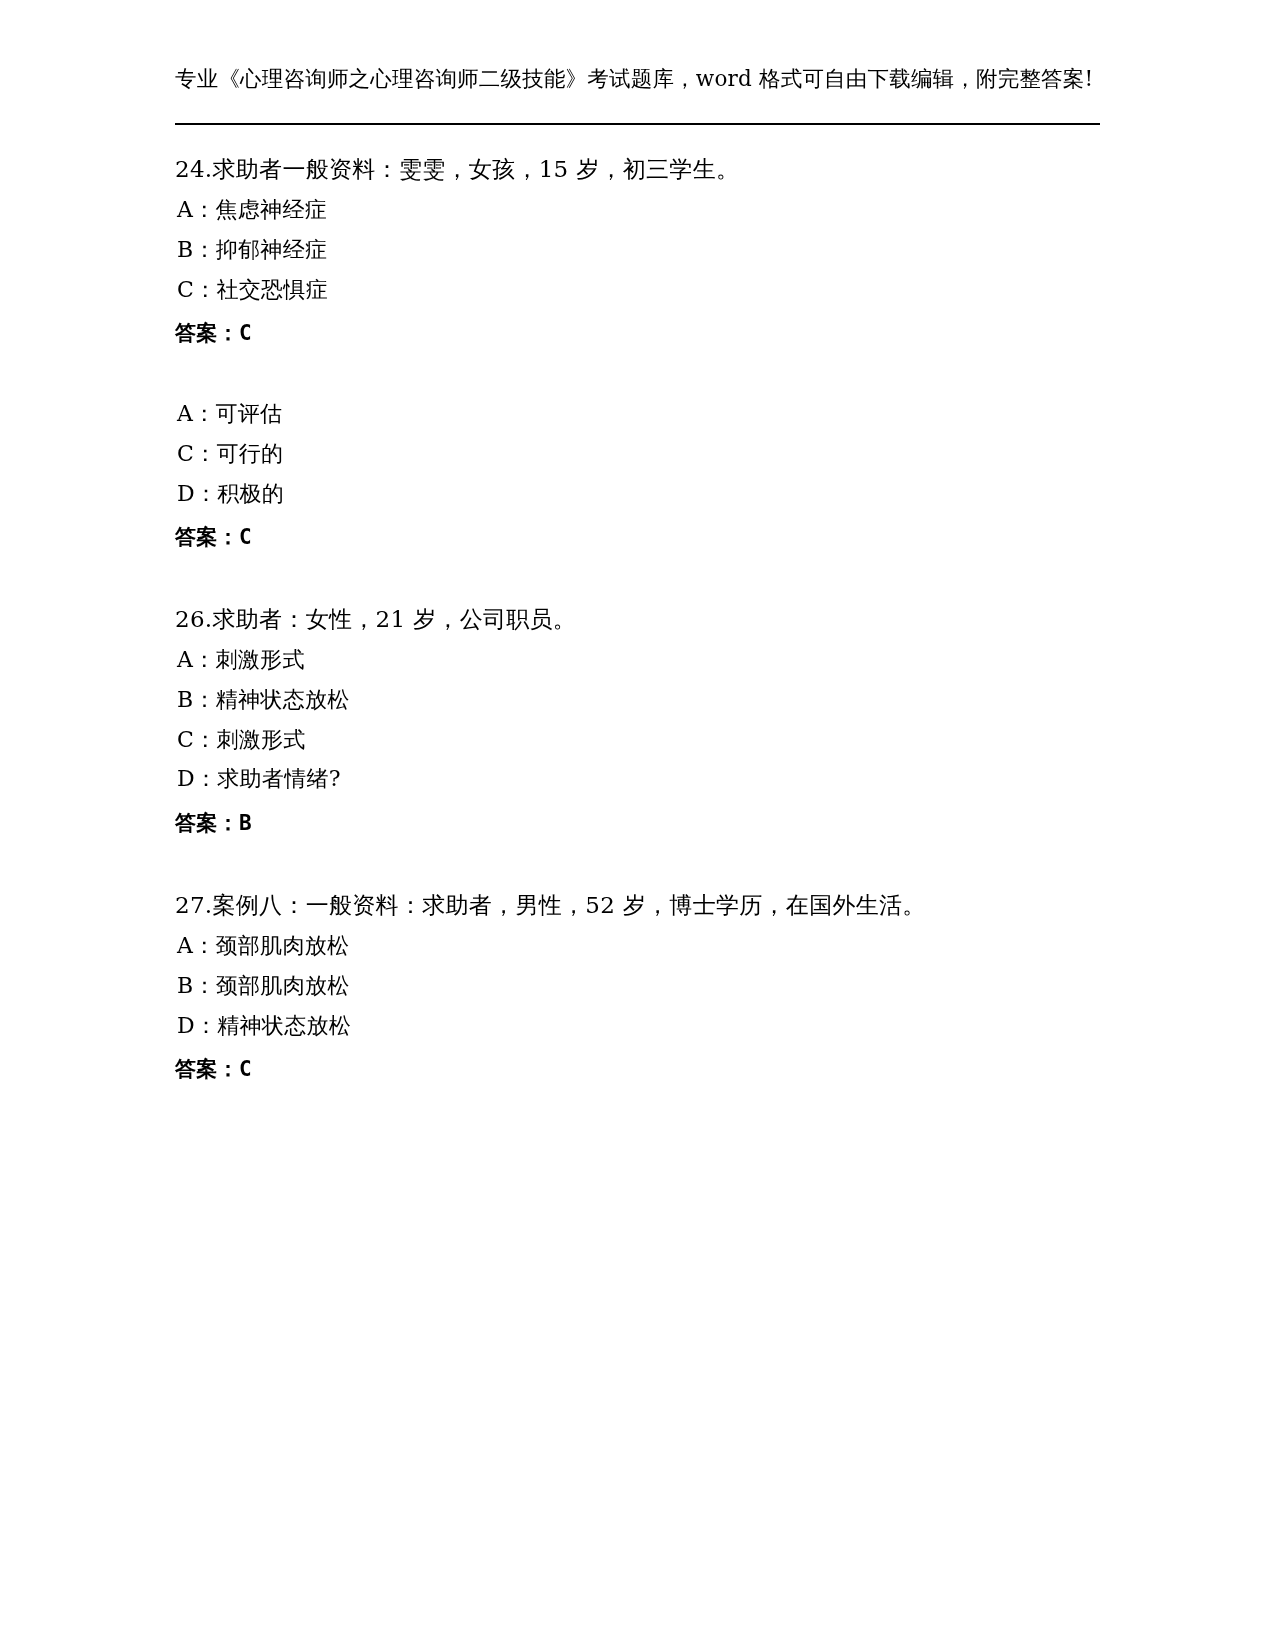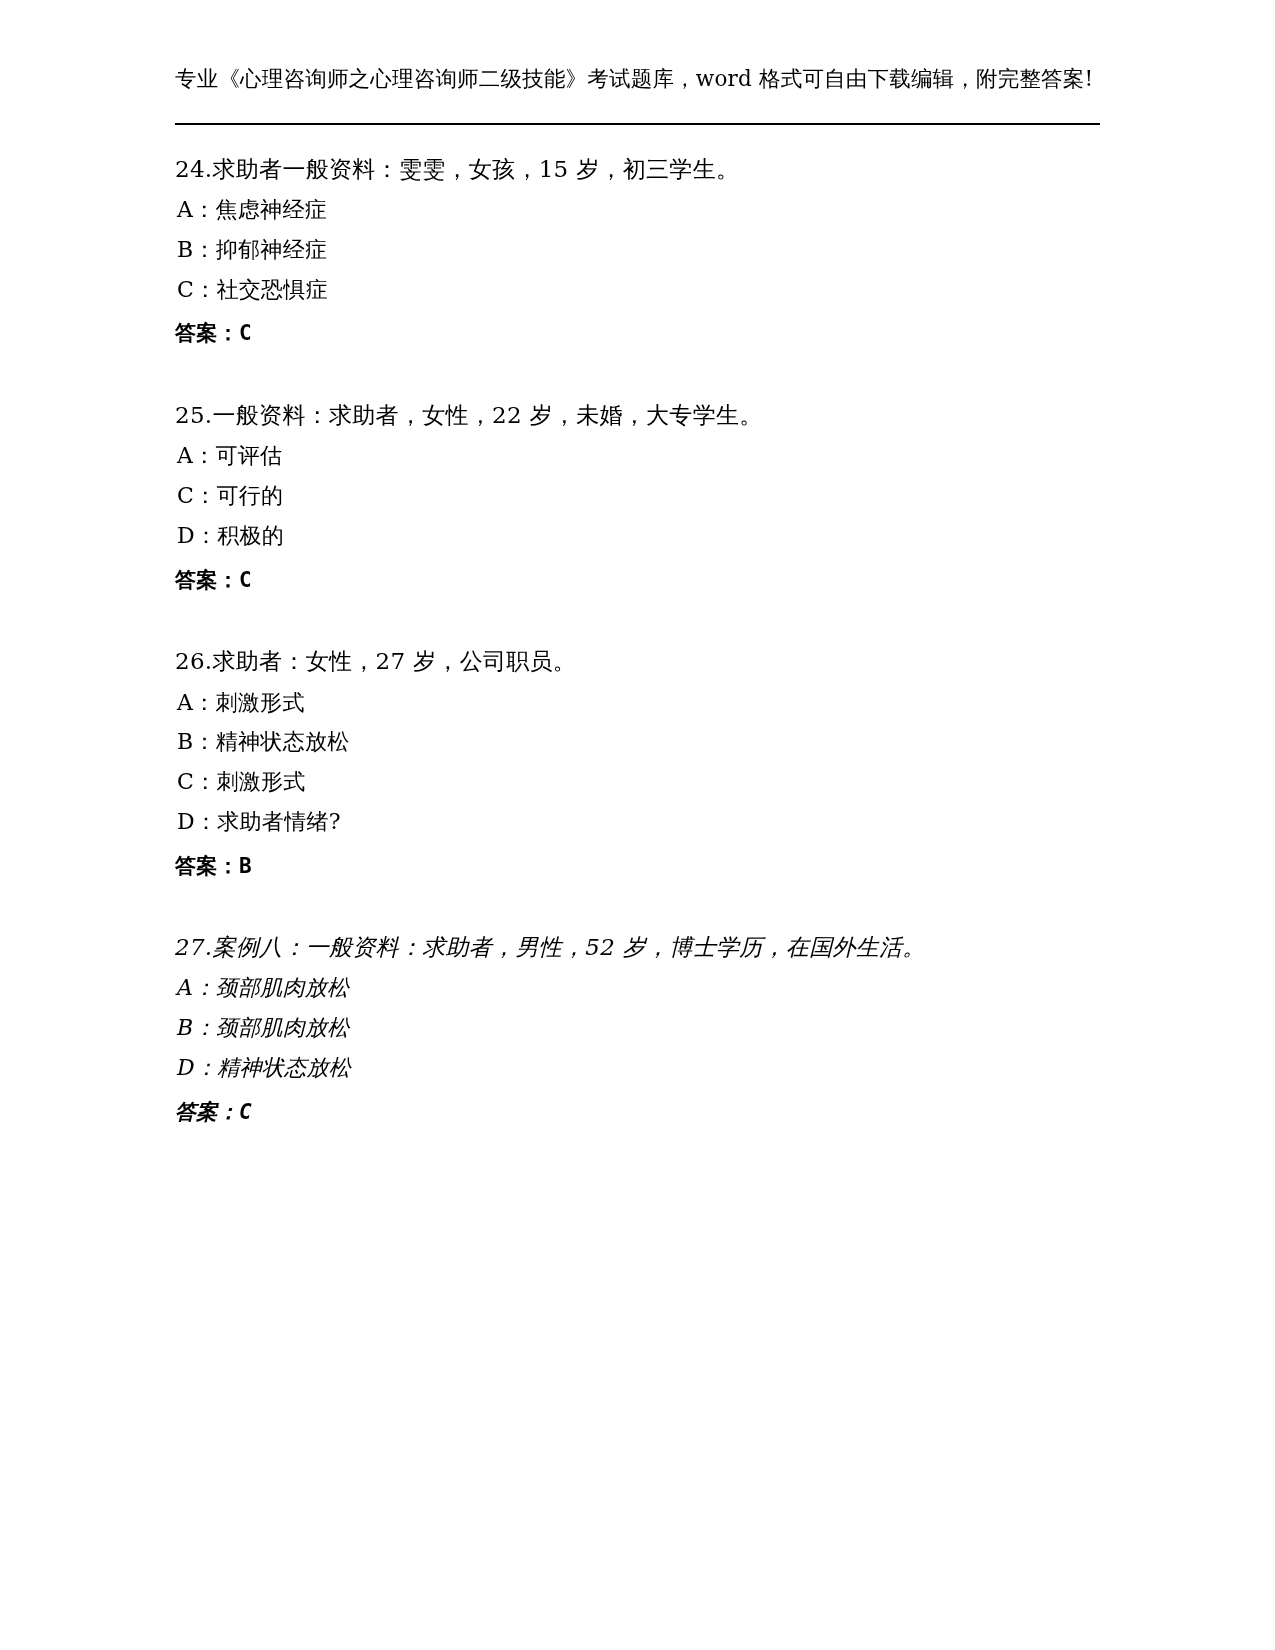--- a/index.html
+++ b/index.html
@@ -35,21 +35,20 @@
     margin: 26px 0 0 0;
   }
   .content {
     margin-top: 26px;
   }
   .qblock {
     margin-bottom: 46px;
   }
   .qblock:last-child {
     margin-bottom: 16px;
-    font-style: italic;
   }
   .qstem {
     font-size: 23px;
     line-height: 1.58;
     margin: 0 0 6px 0;
     letter-spacing: 0.3px;
   }
   .opt {
     font-size: 22px;
     line-height: 1.58;
@@ -88,31 +87,30 @@
       <p class="qstem">24.求助者一般资料：雯雯，女孩，15 岁，初三学生。</p>
       <p class="opt">A：焦虑神经症</p>
       <p class="opt">B：抑郁神经症</p>
       <p class="opt">C：社交恐惧症</p>
       <p class="ans">
         <span class="ans-label">答案：</span><span class="ans-value">C</span>
       </p>
     </div>
 
     <div class="qblock">
-      <p class="qstem">25.一般资料：求助者，女性，22 岁，未婚，大专学生。</p>
       <p class="opt">A：可评估</p>
       <p class="opt">C：可行的</p>
       <p class="opt">D：积极的</p>
       <p class="ans">
         <span class="ans-label">答案：</span><span class="ans-value">C</span>
       </p>
     </div>
 
     <div class="qblock">
-      <p class="qstem">26.求助者：女性，27 岁，公司职员。</p>
+      <p class="qstem">26.求助者：女性，21 岁，公司职员。</p>
       <p class="opt">A：刺激形式</p>
       <p class="opt">B：精神状态放松</p>
       <p class="opt">C：刺激形式</p>
       <p class="opt">D：求助者情绪?</p>
       <p class="ans">
         <span class="ans-label">答案：</span><span class="ans-value">B</span>
       </p>
     </div>
 
     <div class="qblock">

